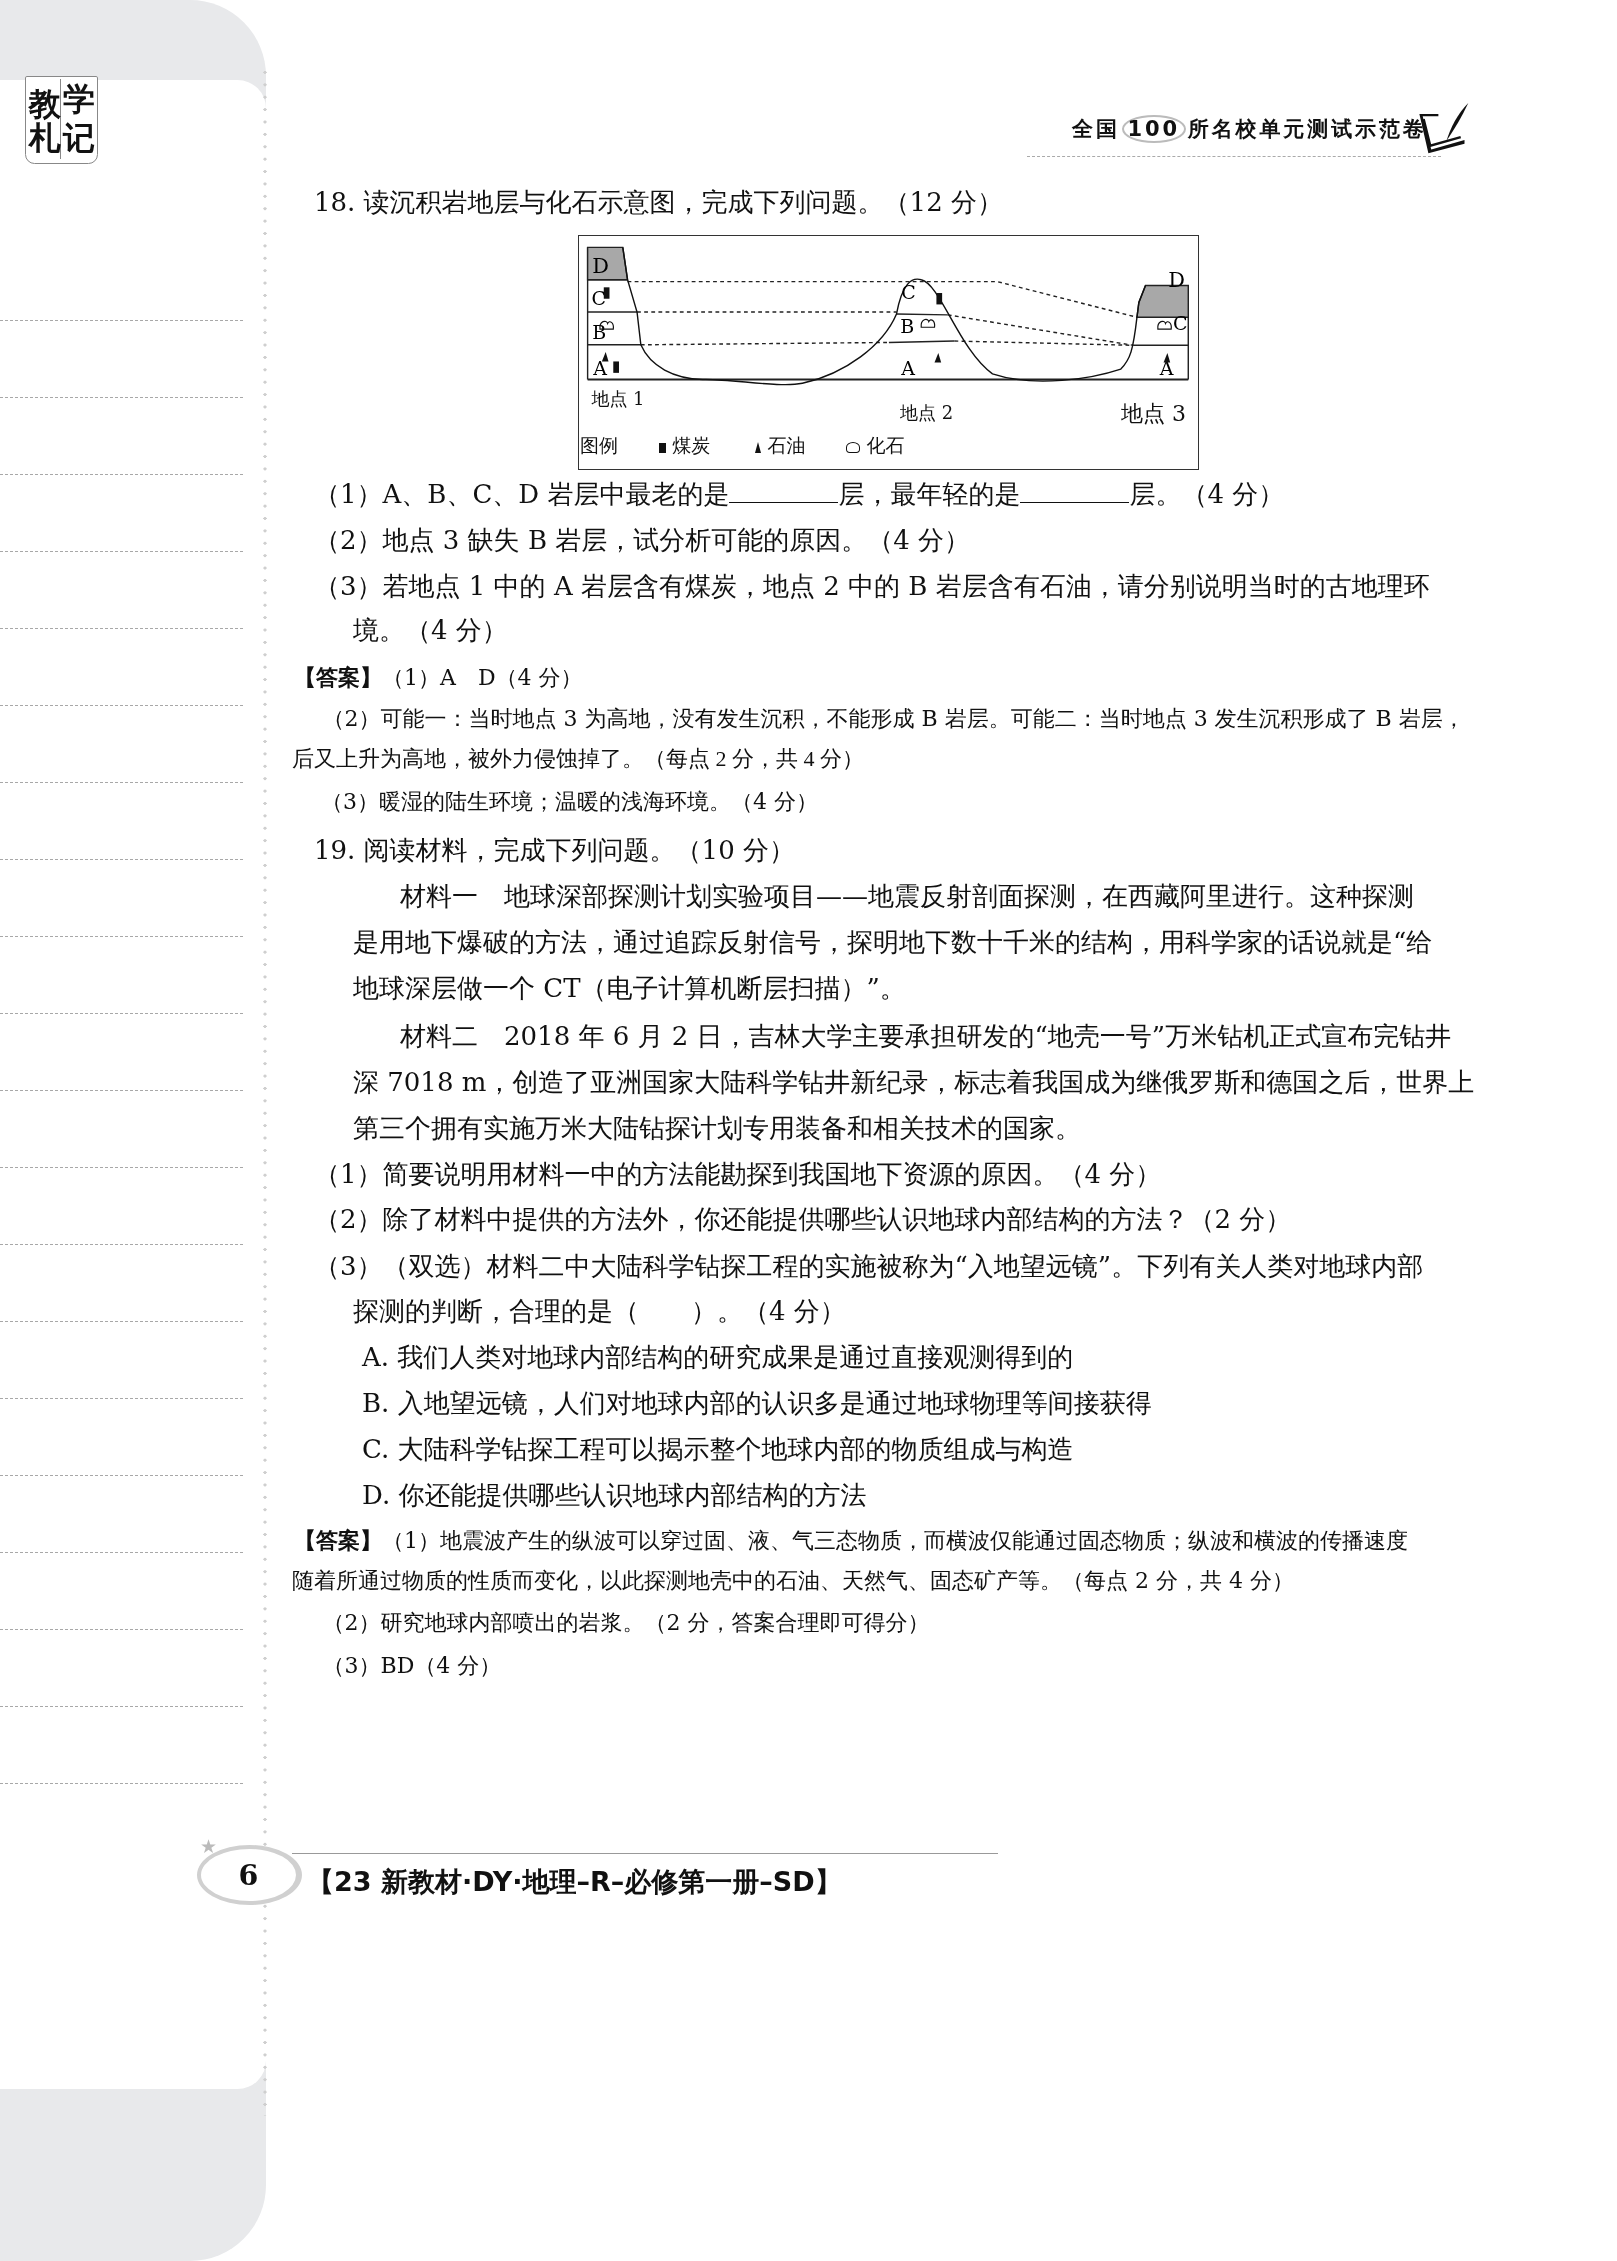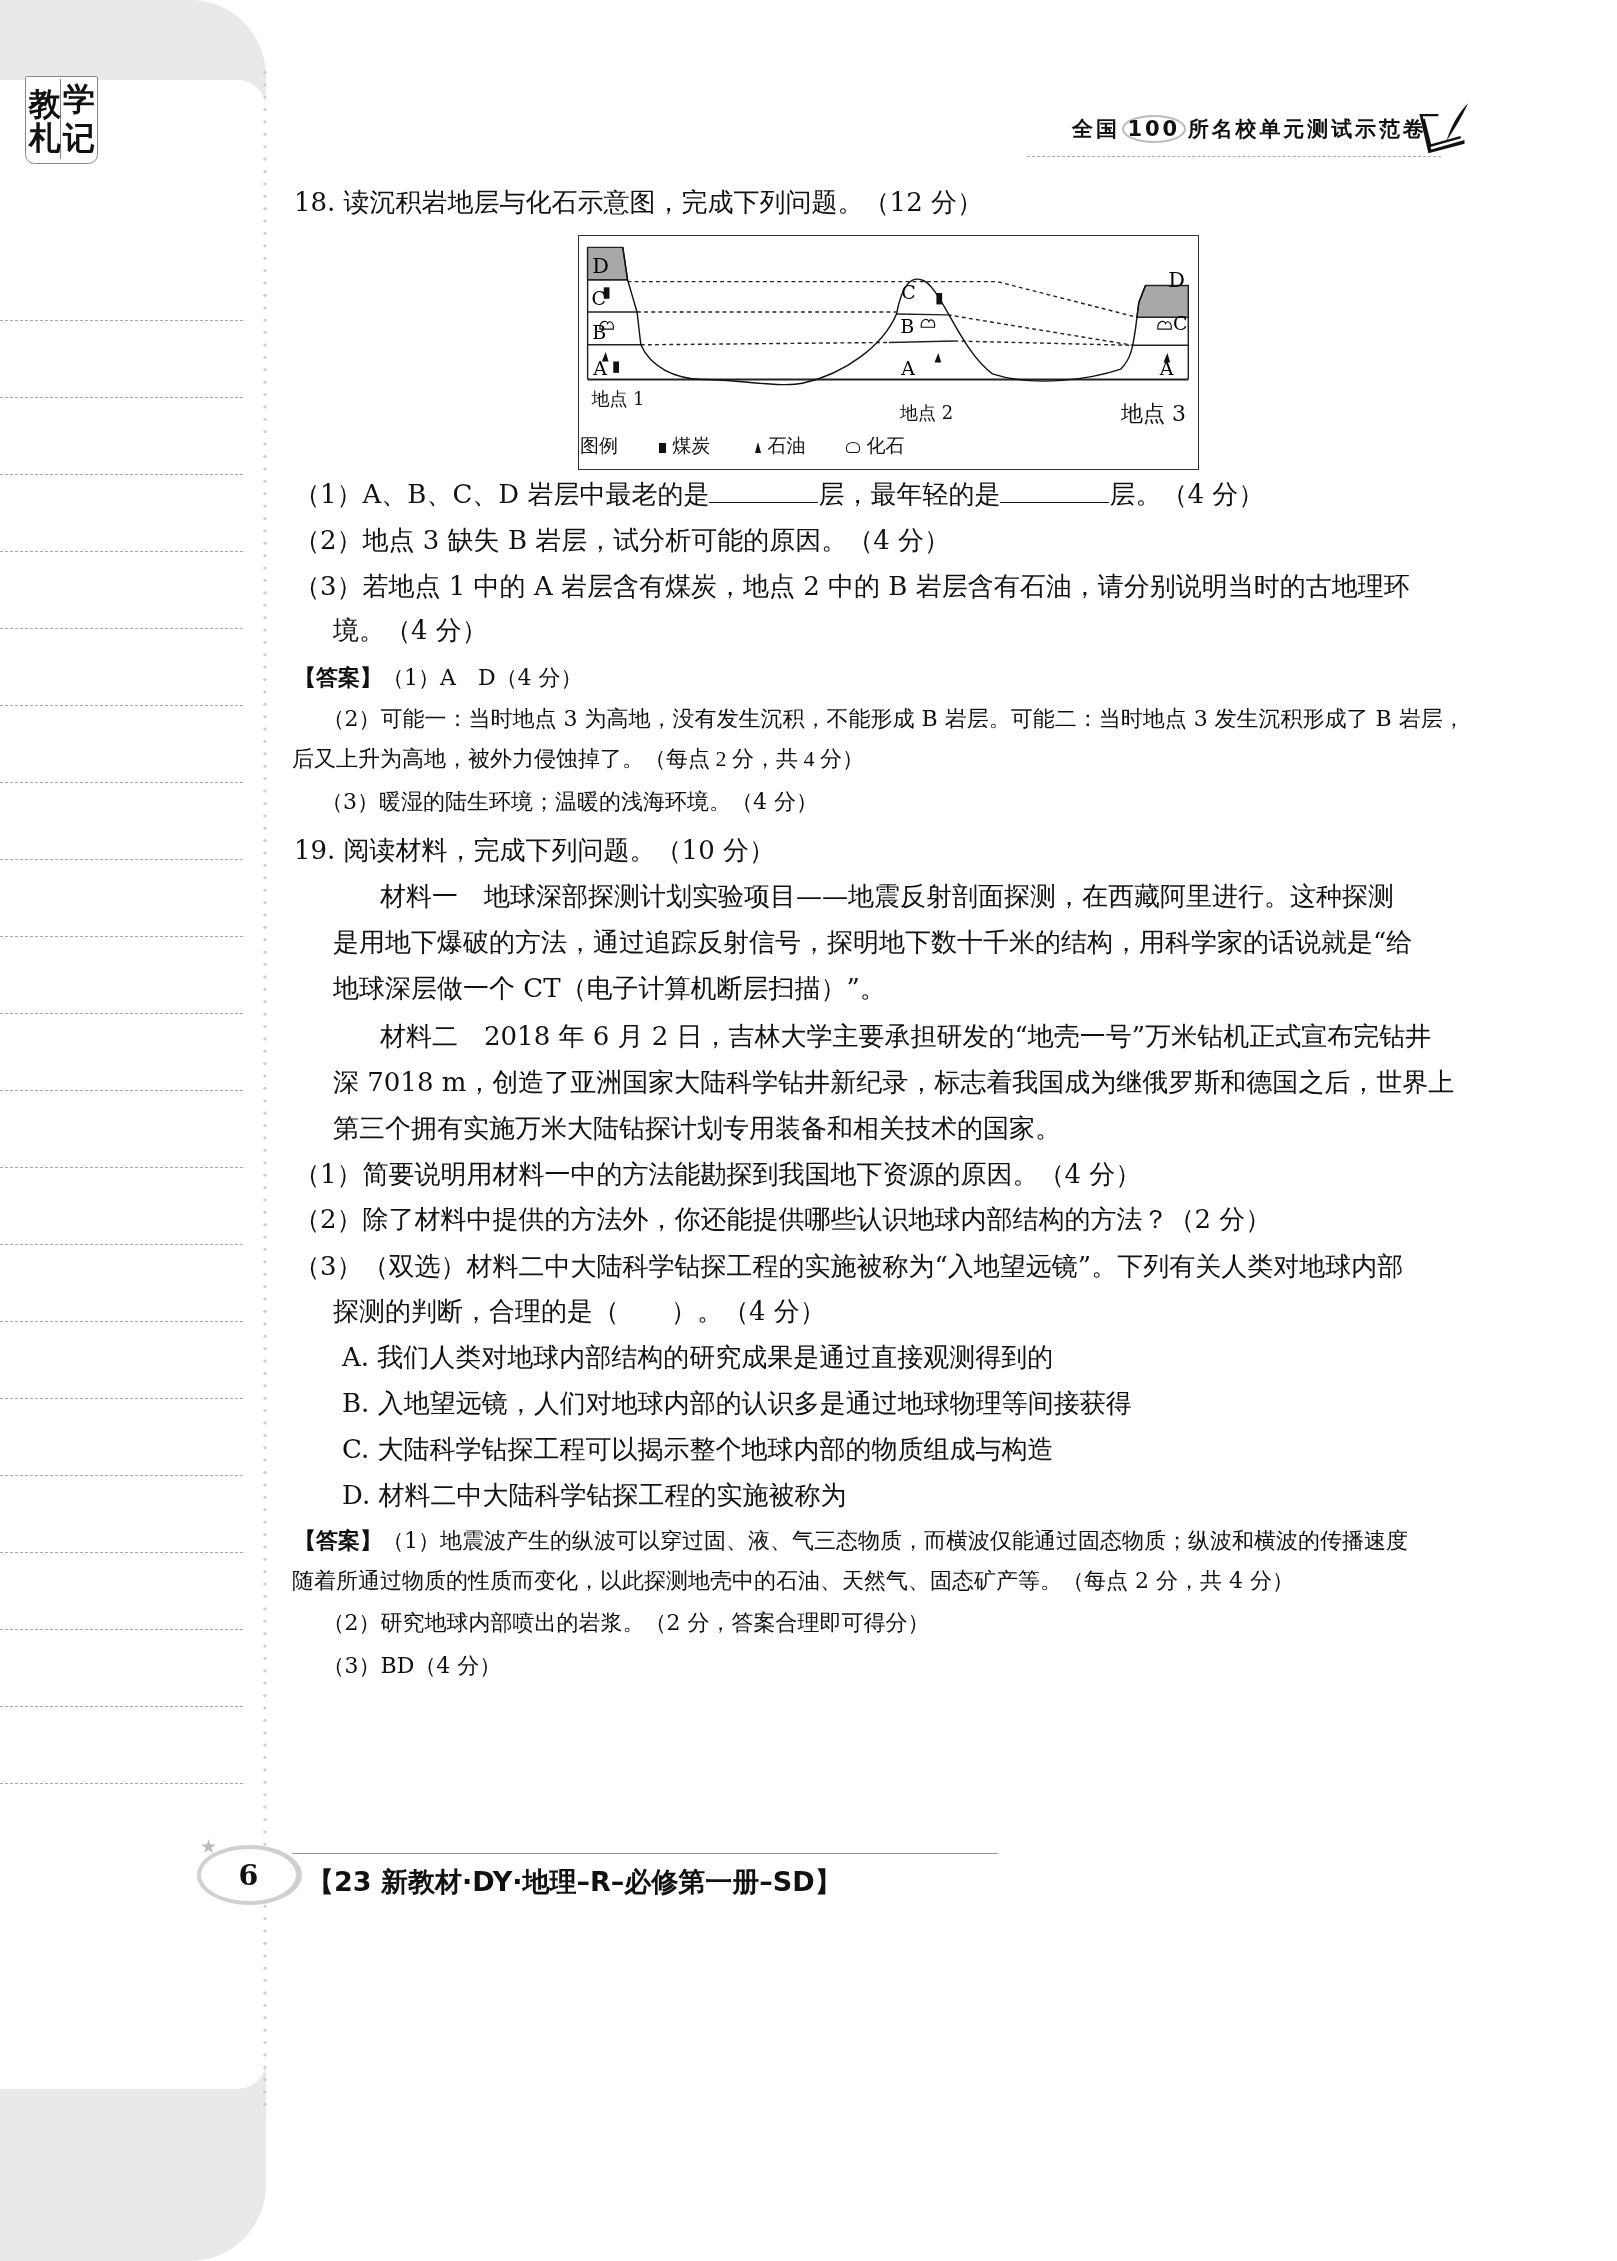--- a/index.html
+++ b/index.html
@@ -21,21 +21,21 @@
   .logo-char{position:absolute;font-size:32px;font-weight:bold;color:#111;font-family:"DejaVu Sans","Liberation Sans",sans-serif;}
   
   .header-title{position:absolute;left:1072px;top:115px;font-size:21px;font-weight:bold;letter-spacing:2.9px;
                 font-family:"DejaVu Sans","Liberation Sans",sans-serif;color:#111;}
   .header-num{display:inline-block;border:2.4px solid #bbb;border-radius:50%;padding:0 3.8px;margin:0 1.9px;}
   .header-rule{position:absolute;left:1027px;top:156px;width:414px;border-top:1.4px dashed #aaa;}
   .header-pen{position:absolute;left:1417px;top:102px;width:57px;height:57px;}
   
   .content{position:absolute;left:294px;top:0;width:1241px;}
   .line{position:absolute;left:0;white-space:nowrap;}
-  .q{font-size:26px;}
+  .q{font-size:26px;margin-left:20px;}
   .ans{font-size:22px;}
   .blank{display:inline-block;width:109px;border-bottom:1.4px solid #111;height:21px;vertical-align:baseline;}
   .bold{font-weight:bold;font-family:"DejaVu Sans","Liberation Sans",sans-serif;}
   
   .figure{position:absolute;left:578px;top:235px;width:619px;height:233px;border:1.4px solid #333;background:#fff;}
   .legend{position:absolute;left:580px;top:433px;font-size:19px;}
   
   .page-oval{position:absolute;left:197px;top:1845px;width:95px;height:52px;border-radius:50%;
              border:4.8px solid #d0d0d0;border-right-width:6.7px;background:#fff;}
   .page-num{position:absolute;left:0;top:8.6px;width:95px;text-align:center;font-size:28.5px;font-weight:bold;}
@@ -185,21 +185,21 @@
   <div class="line q" style="top:1065px;left:39px;">深 7018 m，创造了亚洲国家大陆科学钻井新纪录，标志着我国成为继俄罗斯和德国之后，世界上</div>
   <div class="line q" style="top:1111px;left:39px;">第三个拥有实施万米大陆钻探计划专用装备和相关技术的国家。</div>
   <div class="line q" style="top:1157px;">（1）简要说明用材料一中的方法能勘探到我国地下资源的原因。（4 分）</div>
   <div class="line q" style="top:1202px;">（2）除了材料中提供的方法外，你还能提供哪些认识地球内部结构的方法？（2 分）</div>
   <div class="line q" style="top:1249px;">（3）（双选）材料二中大陆科学钻探工程的实施被称为“入地望远镜”。下列有关人类对地球内部</div>
   <div class="line q" style="top:1294px;left:39px;">探测的判断，合理的是（　　）。（4 分）</div>
 
   <div class="line q" style="top:1340px;left:48px;">A. 我们人类对地球内部结构的研究成果是通过直接观测得到的</div>
   <div class="line q" style="top:1386px;left:48px;">B. 入地望远镜，人们对地球内部的认识多是通过地球物理等间接获得</div>
   <div class="line q" style="top:1432px;left:48px;">C. 大陆科学钻探工程可以揭示整个地球内部的物质组成与构造</div>
-  <div class="line q" style="top:1478px;left:48px;">D. 材料二中大陆科学钻探工程的实施被称为</div>
+  <div class="line q" style="top:1478px;left:48px;">D. 你还能提供哪些认识地球内部结构的方法</div>
 
   <div class="line ans" style="top:1526px;text-align:center;">
     <span class="bold">【答案】</span><span>（1）地震波产生的纵波可以穿过固、液、气三态物质，而横波仅能通过固态物质；纵波和横波的传播速度</span>
   </div>
   <div class="line ans" style="top:1566px;left:-1.9px;">随着所通过物质的性质而变化，以此探测地壳中的石油、天然气、固态矿产等。（每点 2 分，共 4 分）</div>
   <div class="line ans" style="top:1608px;left:28.5px;">（2）研究地球内部喷出的岩浆。（2 分，答案合理即可得分）</div>
   <div class="line ans" style="top:1651px;left:28.5px;">（3）BD（4 分）</div>
 </div>
 
 <div class="page-star">★</div>

